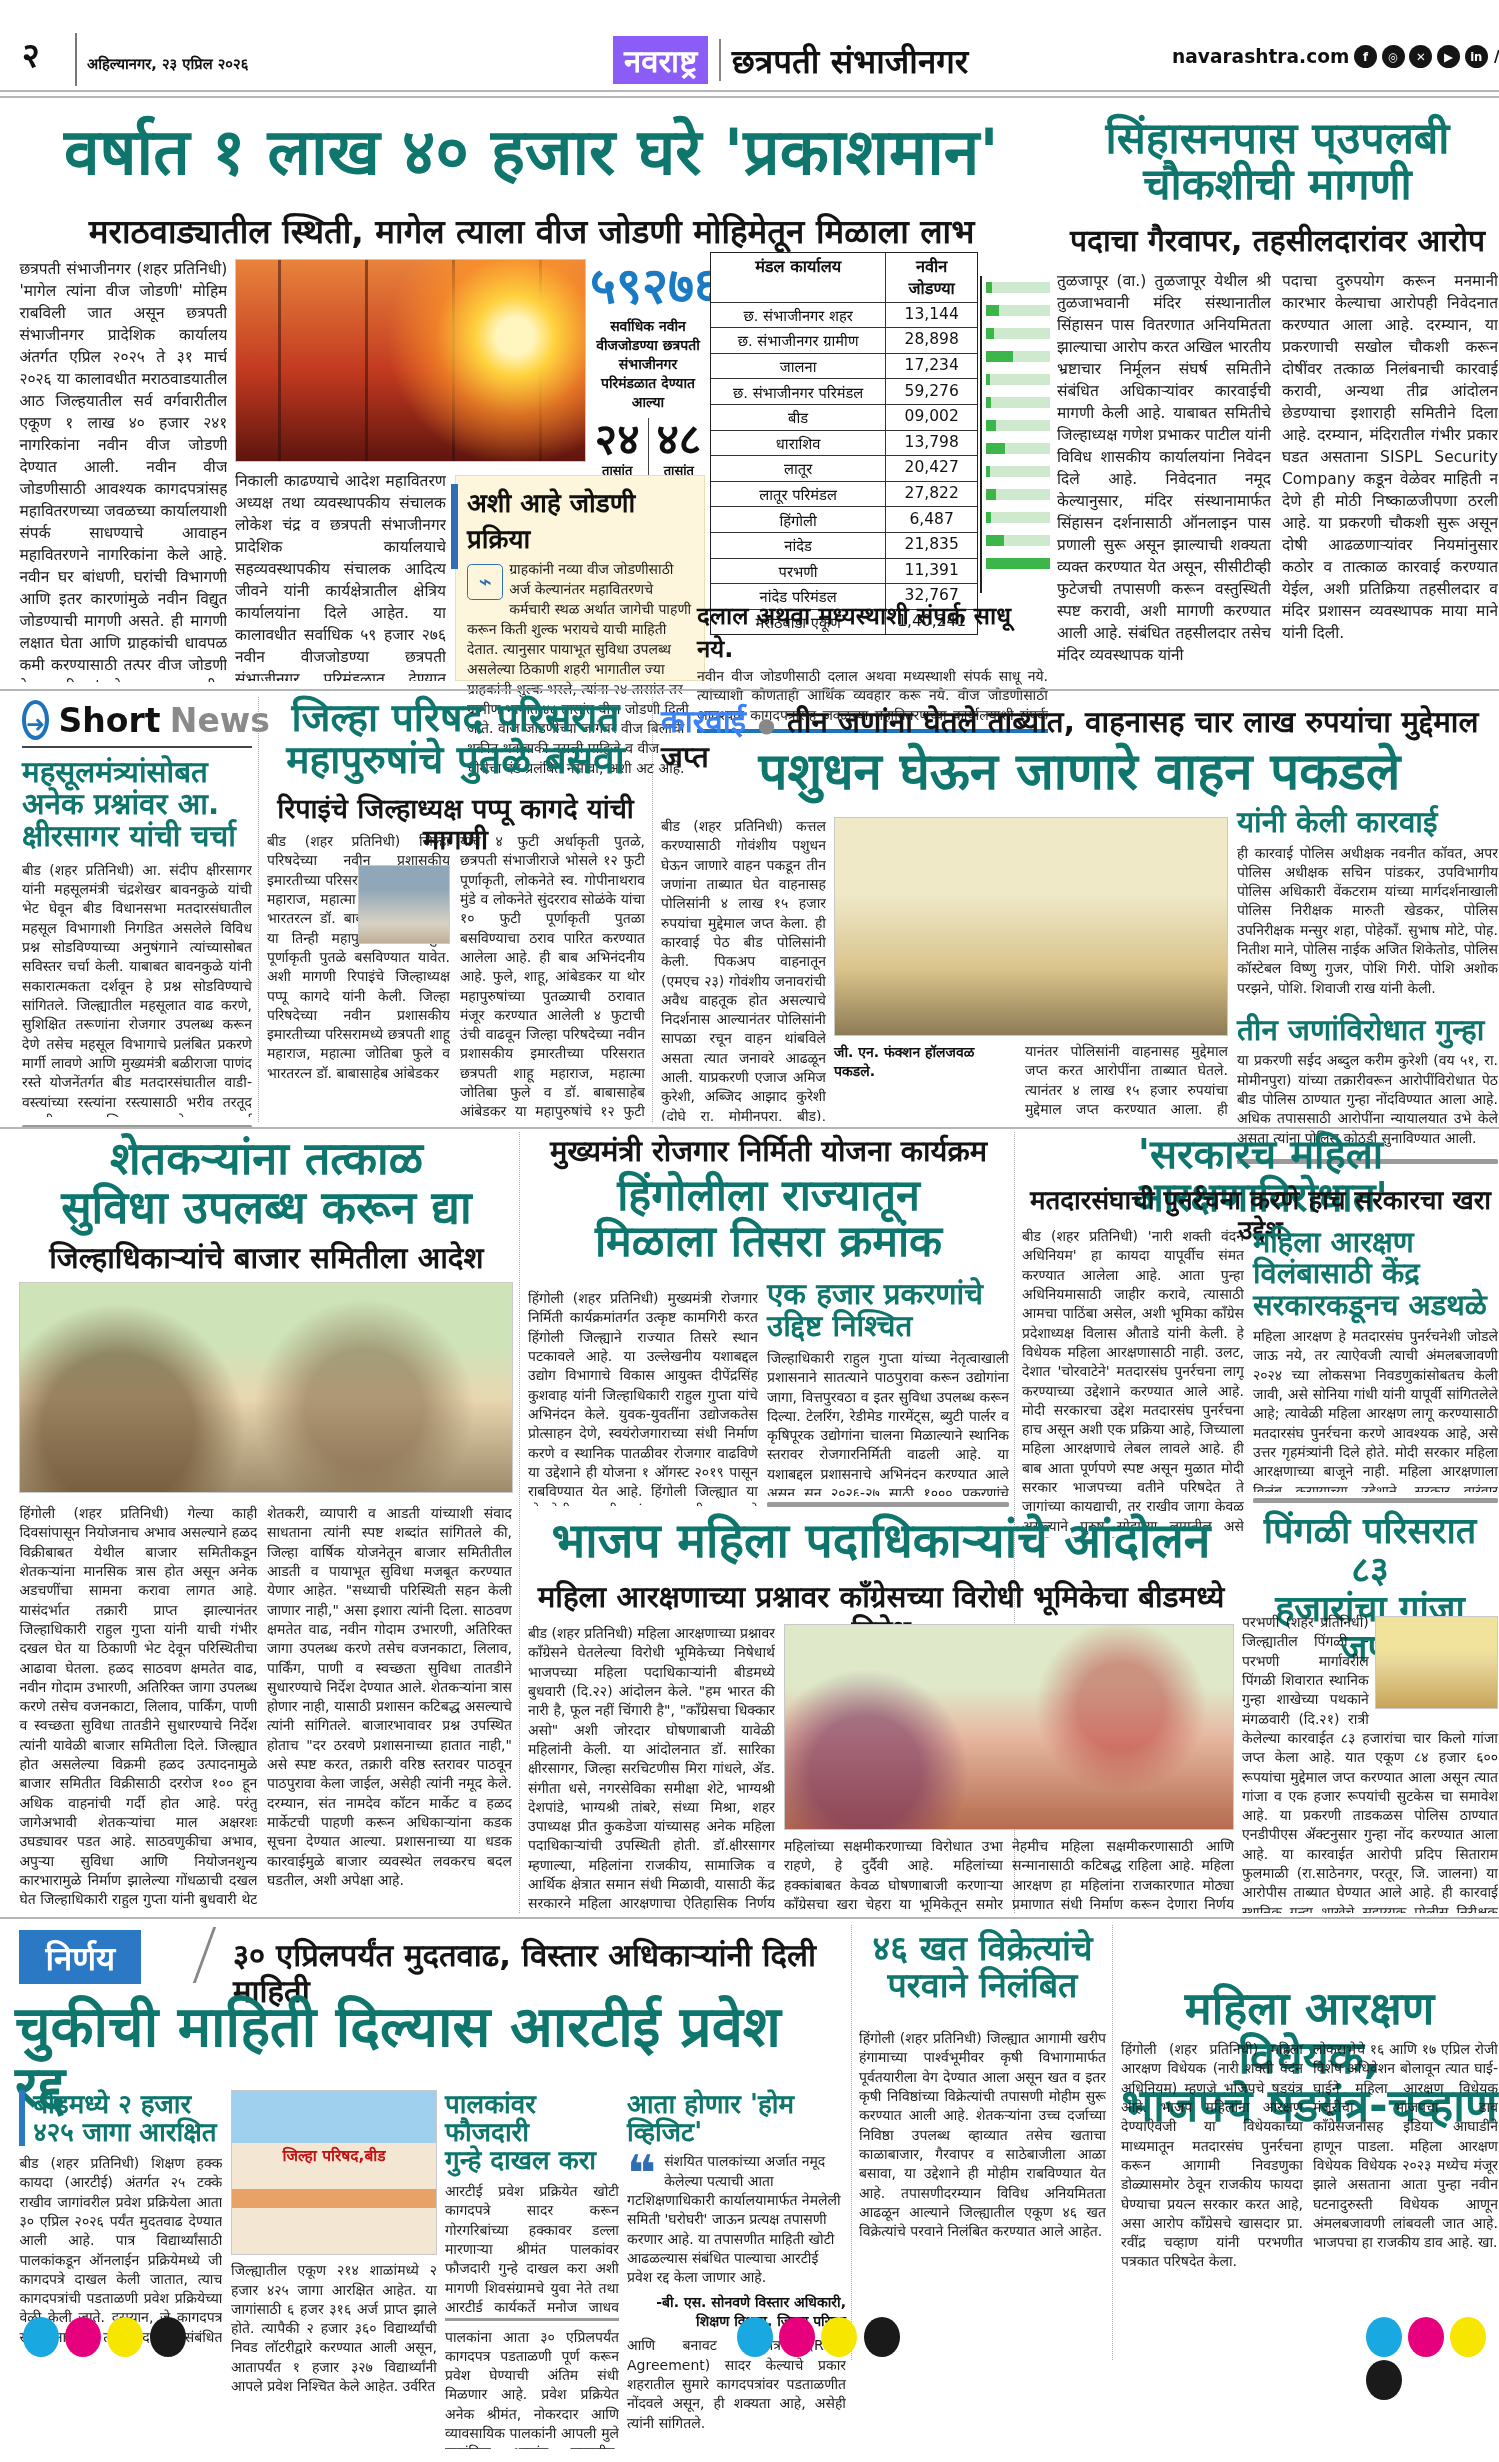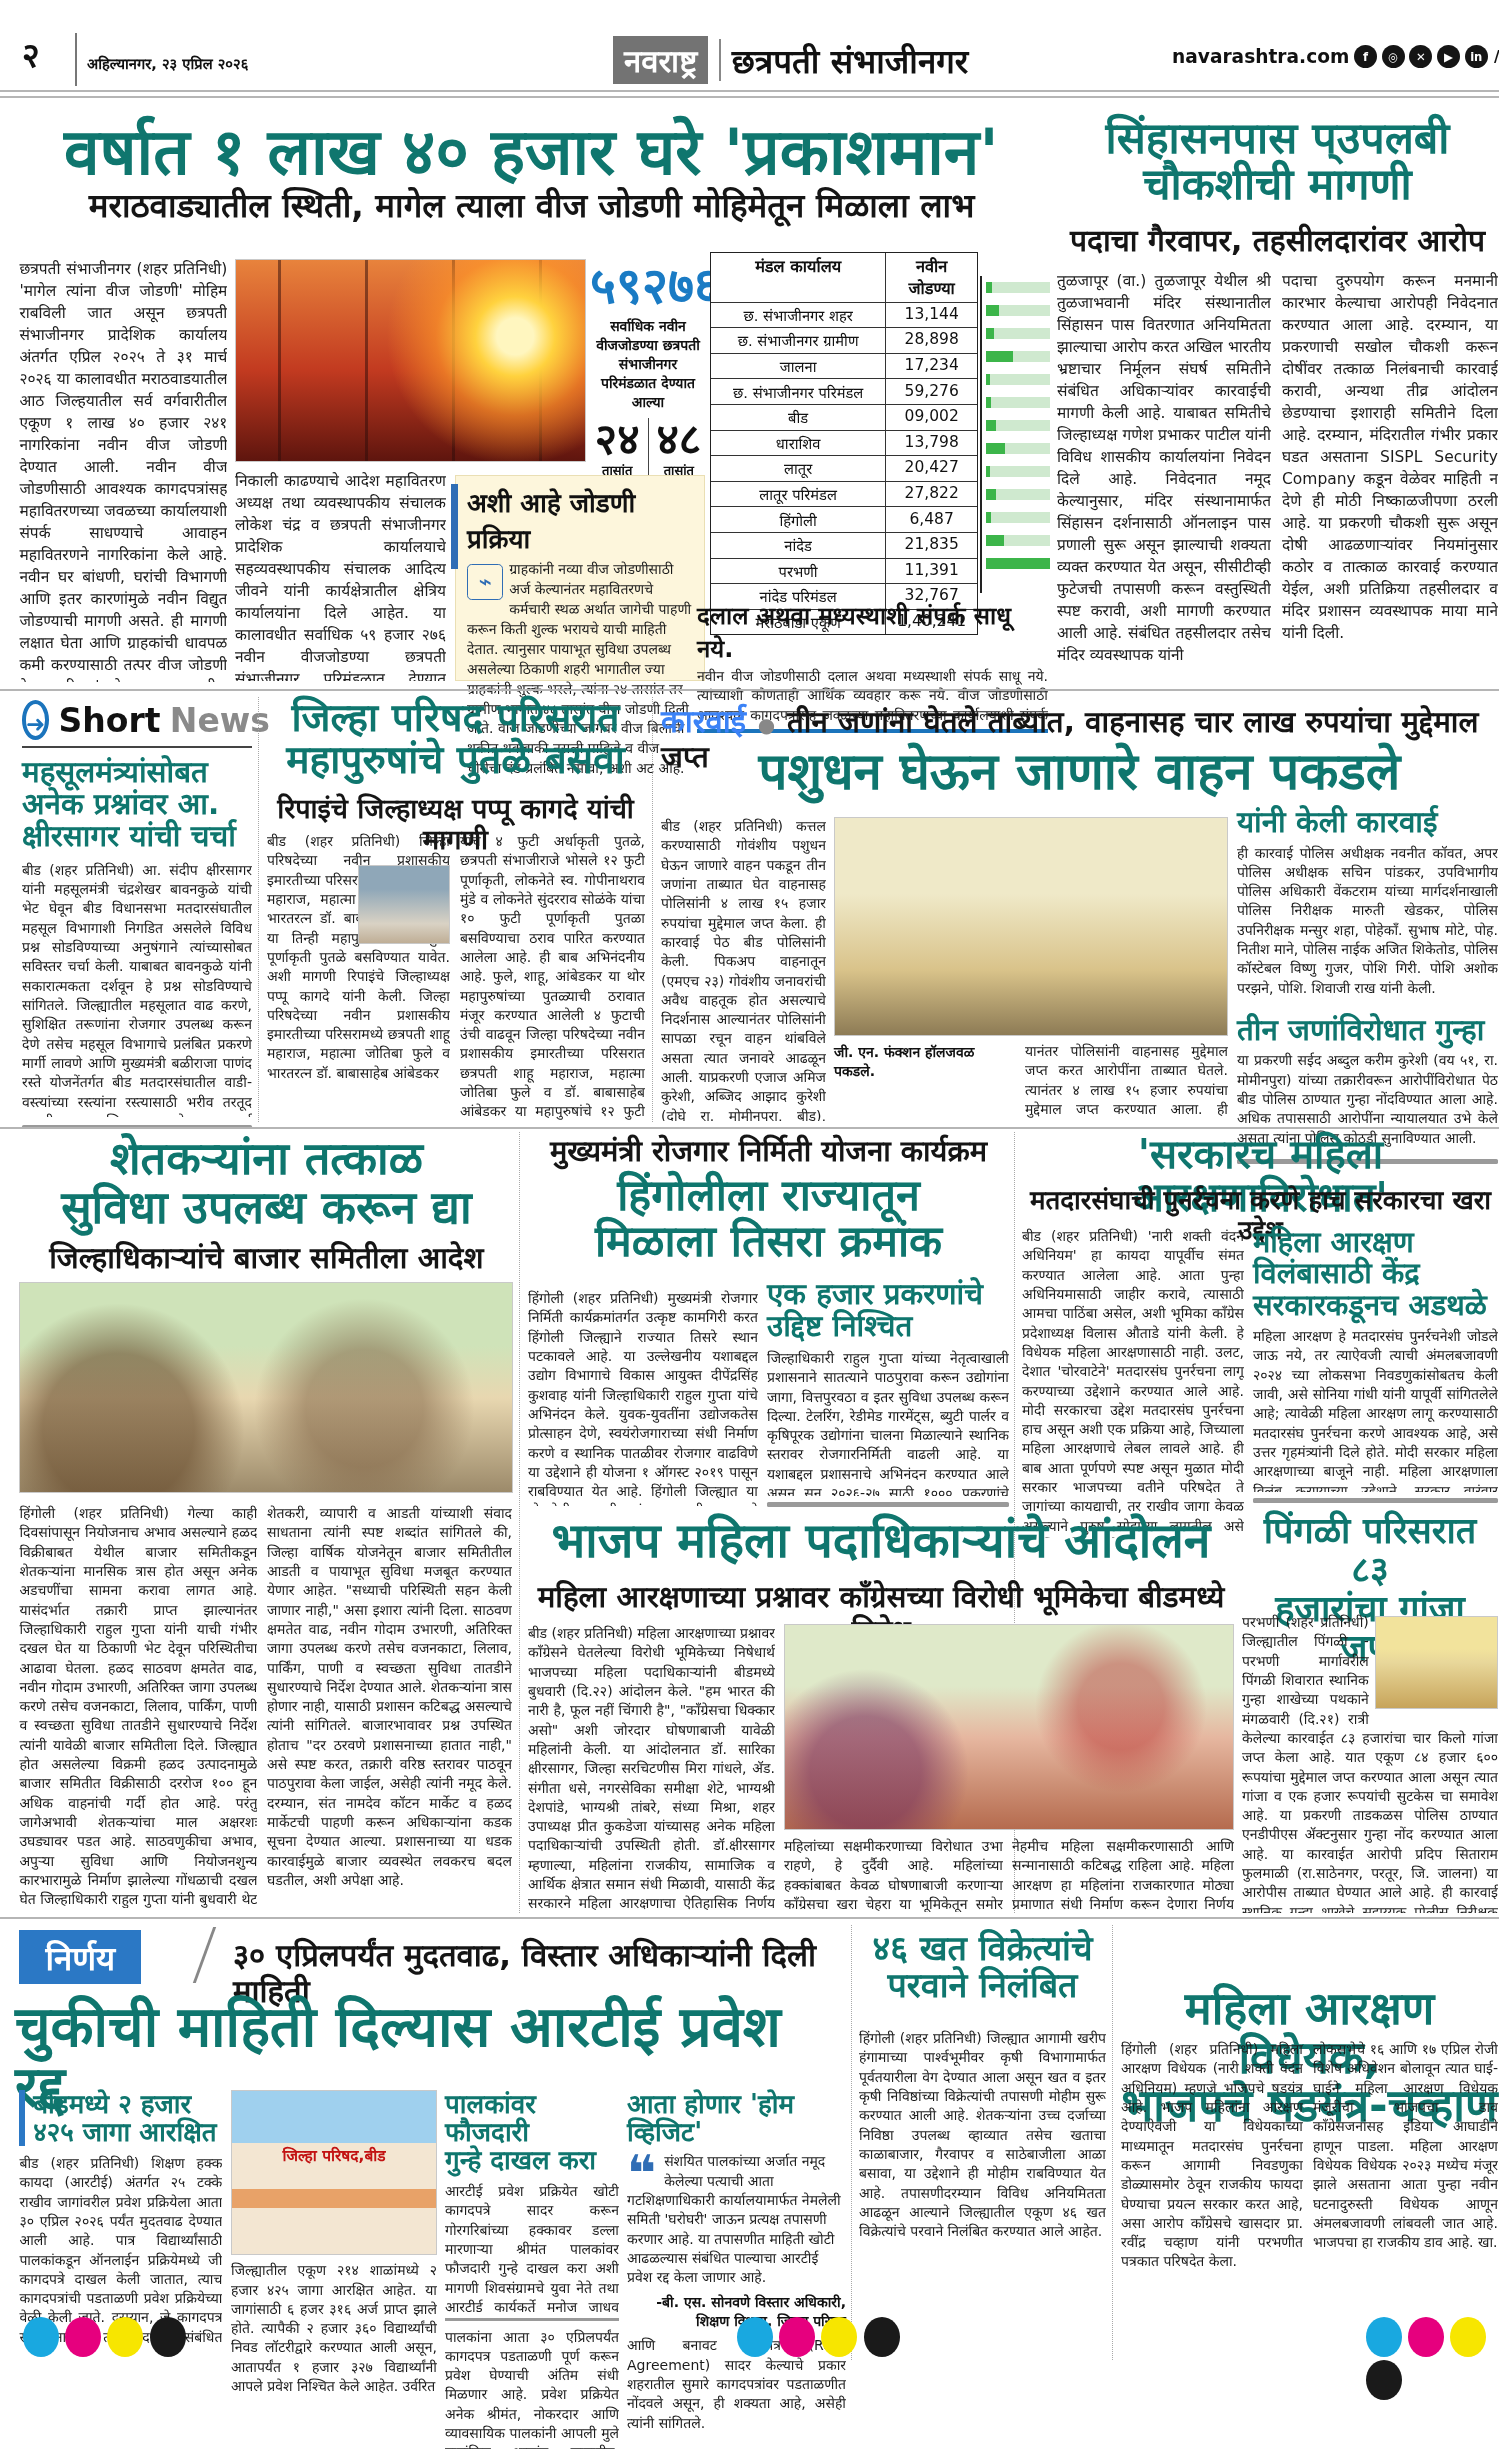--- a/index.html
+++ b/index.html
@@ -9,21 +9,21 @@
   .hl{font-weight:800;color:#0f766e;line-height:1.08;}
   .sub{font-weight:700;color:#151515;line-height:1.15;}
   .body{font-size:15.5px;line-height:1.42;text-align:justify;color:#1c1c1c;}
   .small{font-size:14px;line-height:1.38;}
   .center{text-align:center;}
   .rule-h{background:#b5b5b5;height:1.6px;}
   .rule-thick{background:#9a9a9a;height:4.7px;border-radius:1.6px;}
   .vdot{border-left:1.6px dotted #a8a8a8;width:0;}
   .photo{border:0.8px solid #c9c9c9;box-sizing:border-box;}
   
-  .logo-box{background:#737373;color:#fff;font-weight:800;padding:3.1px 11px;font-size:31px;}
+  .logo-box{background:#8b5cf6;color:#fff;font-weight:800;padding:3.1px 11px;font-size:31px;}
   .soc{display:inline-flex;width:23px;height:23px;border-radius:50%;background:#151515;color:#fff;
        align-items:center;justify-content:center;font-size:11.6px;font-weight:700;margin-left:4.7px;}
   
   .bignum{color:#1a7bc4;font-weight:800;font-size:50px;line-height:1;}
   .statnum{font-weight:800;font-size:43px;line-height:1;color:#111;}
   .ybox{background:#fdf6dc;border:0.8px solid #eadfb4;box-sizing:border-box;}
   .ybox .bar{position:absolute;left:-4.7px;top:7.8px;width:6.2px;height:85px;background:#2f6db5;}
   .twr{display:inline-block;width:34px;height:34px;border:1.6px solid #2f6db5;border-radius:4.7px;color:#2f6db5;
        font-size:22px;text-align:center;line-height:34px;font-weight:700;float:left;margin:3.1px 6.2px 1.6px 0;}
   
@@ -70,21 +70,21 @@
     <span class="soc">✕</span>
     <span class="soc">▶</span>
     <span class="soc">in</span>
     <span style="font-size:15.5px;font-weight:700;margin-left:6.2px;">/navarashtra</span>
   </div>
 
   <div class="abs rule-h" style="left:0;top:90px;width:1500px;height:2.3px;"></div>
   <div class="abs rule-h" style="left:0;top:96px;width:1500px;height:1.6px;"></div>
 
   <div class="abs hl center" style="left:15.5px;top:118px;width:1032px;font-size:64px;">वर्षात १ लाख ४० हजार घरे 'प्रकाशमान'</div>
-  <div class="abs sub center" style="left:15.5px;top:187px;width:1032px;font-size:33px;">मराठवाड्यातील स्थिती, मागेल त्याला वीज जोडणी मोहिमेतून मिळाला लाभ</div>
+  <div class="abs sub center" style="left:15.5px;top:213px;width:1032px;font-size:33px;">मराठवाड्यातील स्थिती, मागेल त्याला वीज जोडणी मोहिमेतून मिळाला लाभ</div>
 
   <div class="abs body" style="left:19.4px;top:258px;width:208px;height:424px;overflow:hidden;">छत्रपती संभाजीनगर (शहर प्रतिनिधी) 'मागेल त्यांना वीज जोडणी' मोहिम राबविली जात असून छत्रपती संभाजीनगर प्रादेशिक कार्यालय अंतर्गत एप्रिल २०२५ ते ३१ मार्च २०२६ या कालावधीत मराठवाडयातील आठ जिल्हयातील सर्व वर्गवारीतील एकूण १ लाख ४० हजार २४१ नागरिकांना नवीन वीज जोडणी देण्यात आली. नवीन वीज जोडणीसाठी आवश्यक कागदपत्रांसह महावितरणच्या जवळच्या कार्यालयाशी संपर्क साधण्याचे आवाहन महावितरणने नागरिकांना केले आहे. नवीन घर बांधणी, घरांची विभागणी आणि इतर कारणांमुळे नवीन विद्युत जोडण्याची मागणी असते. ही मागणी लक्षात घेता आणि ग्राहकांची धावपळ कमी करण्यासाठी तत्पर वीज जोडणी देण्यासाठी 'मागेल त्याला वीज जोडणी' उपक्रम महावितरणने सुरु केला आहे. या अंतर्गत वीज ग्राहकांना दर्जेदार, गुणवत्तापूर्ण व ग्राहकाभिमूख तत्पर सेवा देण्याचा प्रयत्न केला जातो. त्यानुसार नव्या वीज जोडणीचे अर्ज तातडीने</div>
 
   <div class="abs photo" style="left:235px;top:259px;width:351px;height:203px;
        background:radial-gradient(circle at 80% 38%, #fff6bf 0 6%, #ffd23e 13%, rgba(255,150,40,.65) 26%, rgba(200,60,20,0) 42%),
        repeating-linear-gradient(90deg, transparent 0 42px, rgba(45,12,10,.5) 42px 45px, transparent 45px 87px),
        linear-gradient(180deg,#e8833c,#c23a20 55%,#5e150e);"></div>
 
   <div class="abs body" style="left:235px;top:470px;width:211px;height:211px;overflow:hidden;">निकाली काढण्याचे आदेश महावितरण अध्यक्ष तथा व्यवस्थापकीय संचालक लोकेश चंद्र व छत्रपती संभाजीनगर प्रादेशिक कार्यालयाचे सहव्यवस्थापकीय संचालक आदित्य जीवने यांनी कार्यक्षेत्रातील क्षेत्रिय कार्यालयांना दिले आहेत. या कालावधीत सर्वाधिक ५९ हजार २७६ नवीन वीजजोडण्या छत्रपती संभाजीनगर परिमंडळात देण्यात आल्या आहेत. नागरिकांनी अधिकृत वीज जोडणी घेऊनच विजेचा वापर करावा. आकडे टाकून व इतर मार्गाने अनधिकृत विजेचा वापर करू नये.</div>
 

